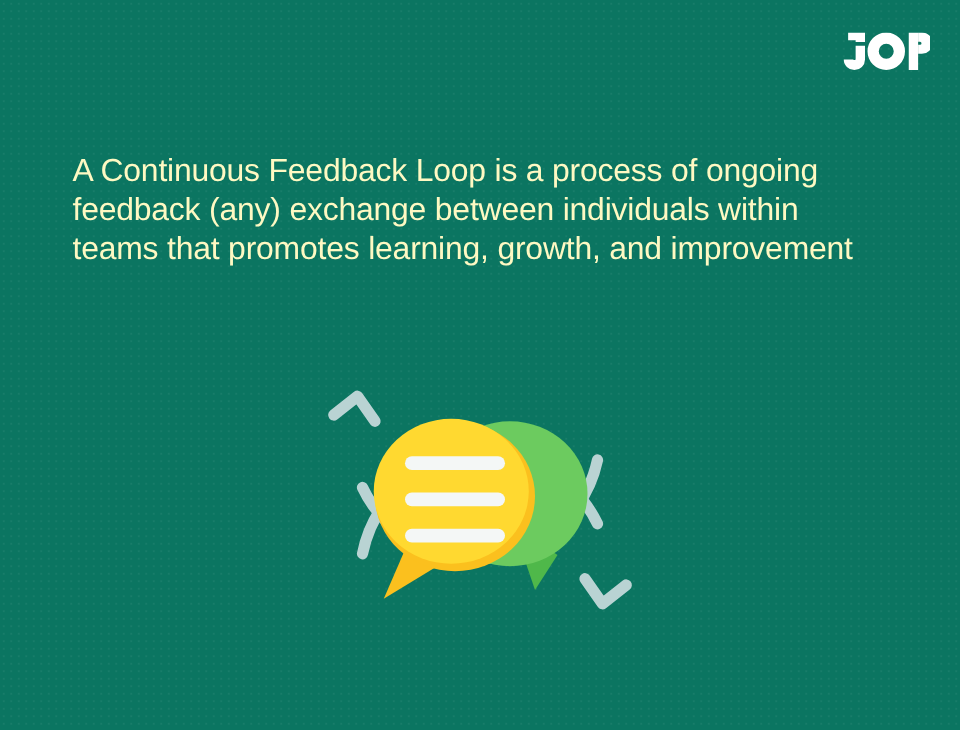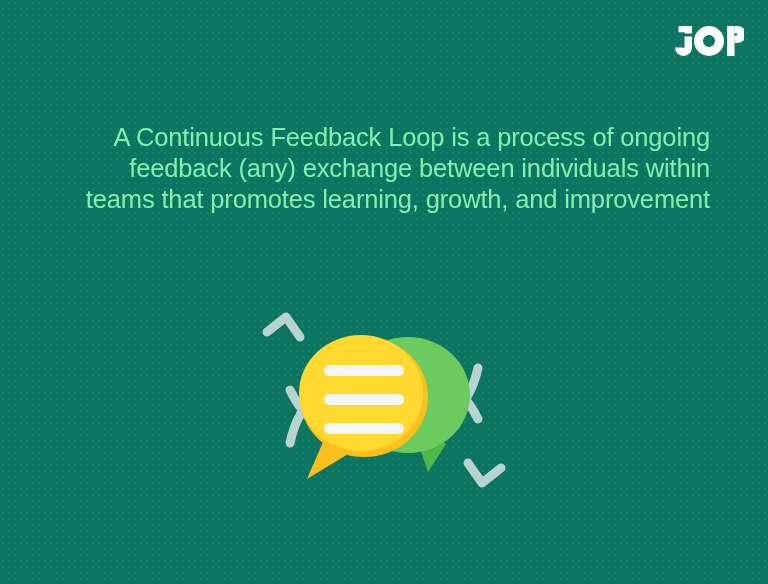--- a/index.html
+++ b/index.html
@@ -44,22 +44,22 @@
     display:block;
   }
 
   
   .headline {
     position:absolute;
     top:122px;
     left:50%;
     transform:translateX(-50%);
     width:652px;
-    text-align:right;
-    color:#86efac;
+    text-align:left;
+    color:#fef9c3;
     font-size:25.5px;
     line-height:31px;
     font-weight:400;
     letter-spacing:-0.15px;
   }
 
   
   .illustration {
     position:absolute;
     left:50%;

